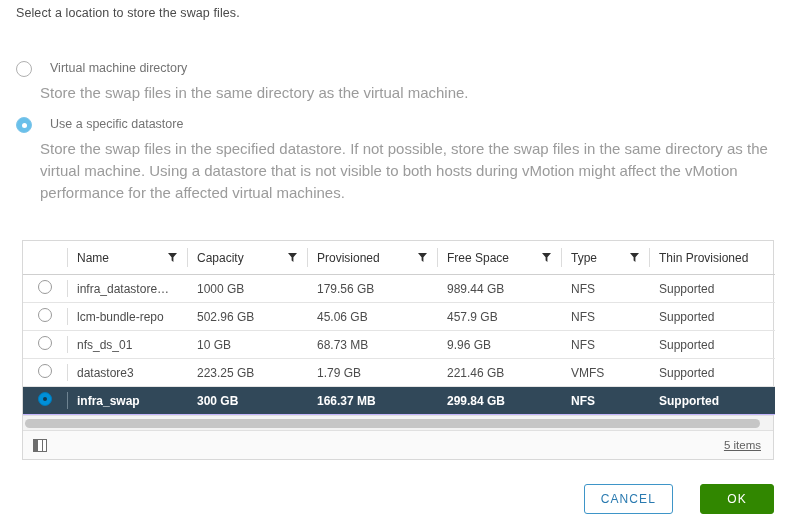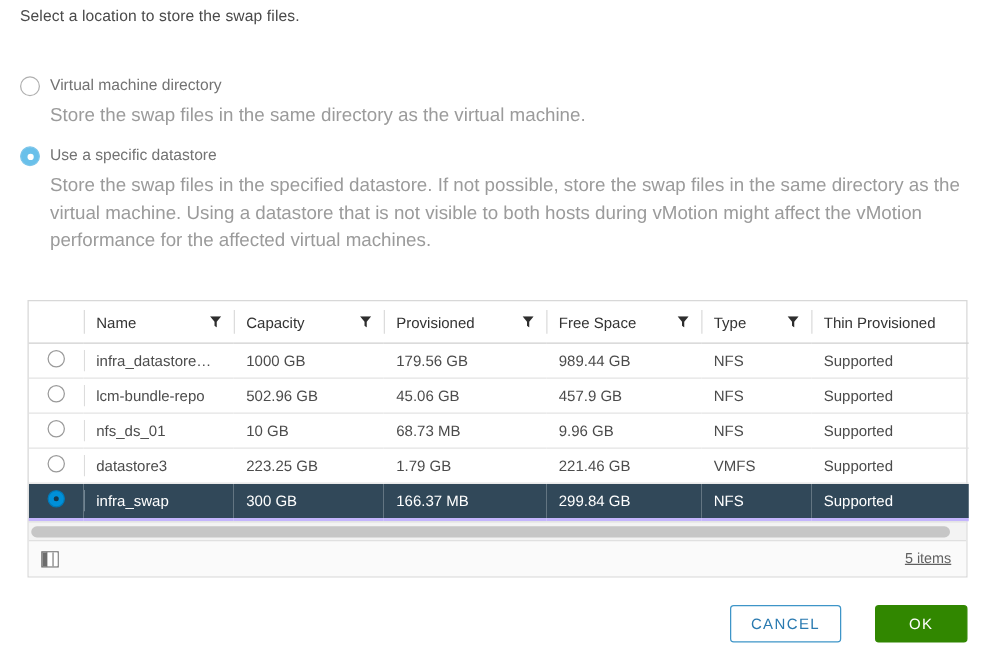--- a/index.html
+++ b/index.html
@@ -37,21 +37,21 @@
   
   .options {
     position: absolute;
     left: 16px;
     top: 60px;
     width: 770px;
   }
   .opt-row {
     display: flex;
     align-items: flex-start;
-    gap: 8px;
+    gap: 18px;
     height: 22px;
   }
   .radio {
     width: 16px;
     height: 16px;
     border-radius: 50%;
     box-sizing: border-box;
     flex: 0 0 auto;
     margin-top: 1px;
     position: relative;
@@ -165,22 +165,22 @@
     left: 0;
     top: 5px;
     bottom: 5px;
     width: 1px;
     background: #dcdcdc;
   }
 
   tr.selected td {
     background: #314859;
     color: #ffffff;
-    font-weight: normal;
-    border-bottom: 3px solid #c4b5fd;
+    font-weight: bold;
+    border-bottom: 1px solid #c4b5fd;
     margin-left: 47px;
   }
   tr.selected td.name-col .cell-divider { background: #6f8492; }
 
   .row-radio {
     width: 14px;
     height: 14px;
     border-radius: 50%;
     border: 1px solid #9a9a9a;
     background: #ffffff;

